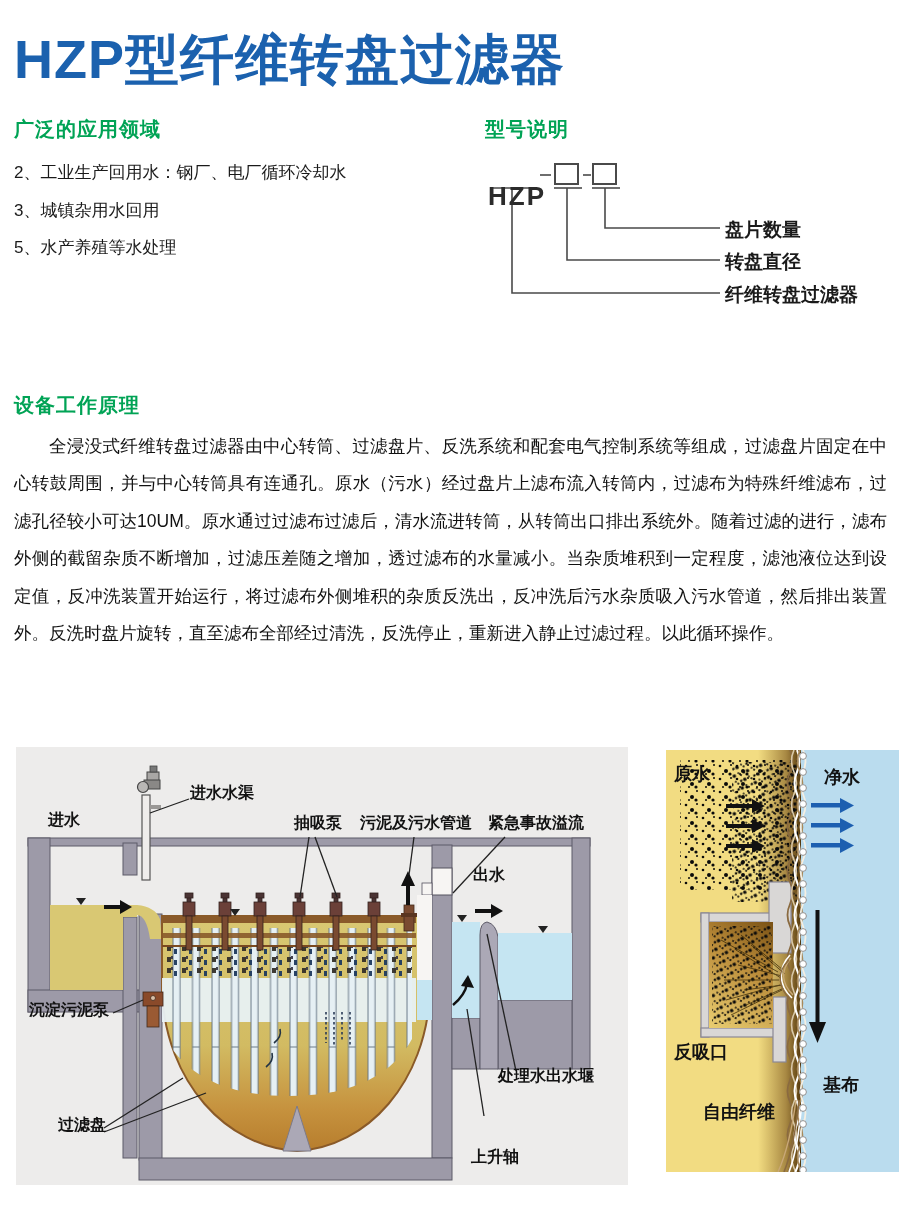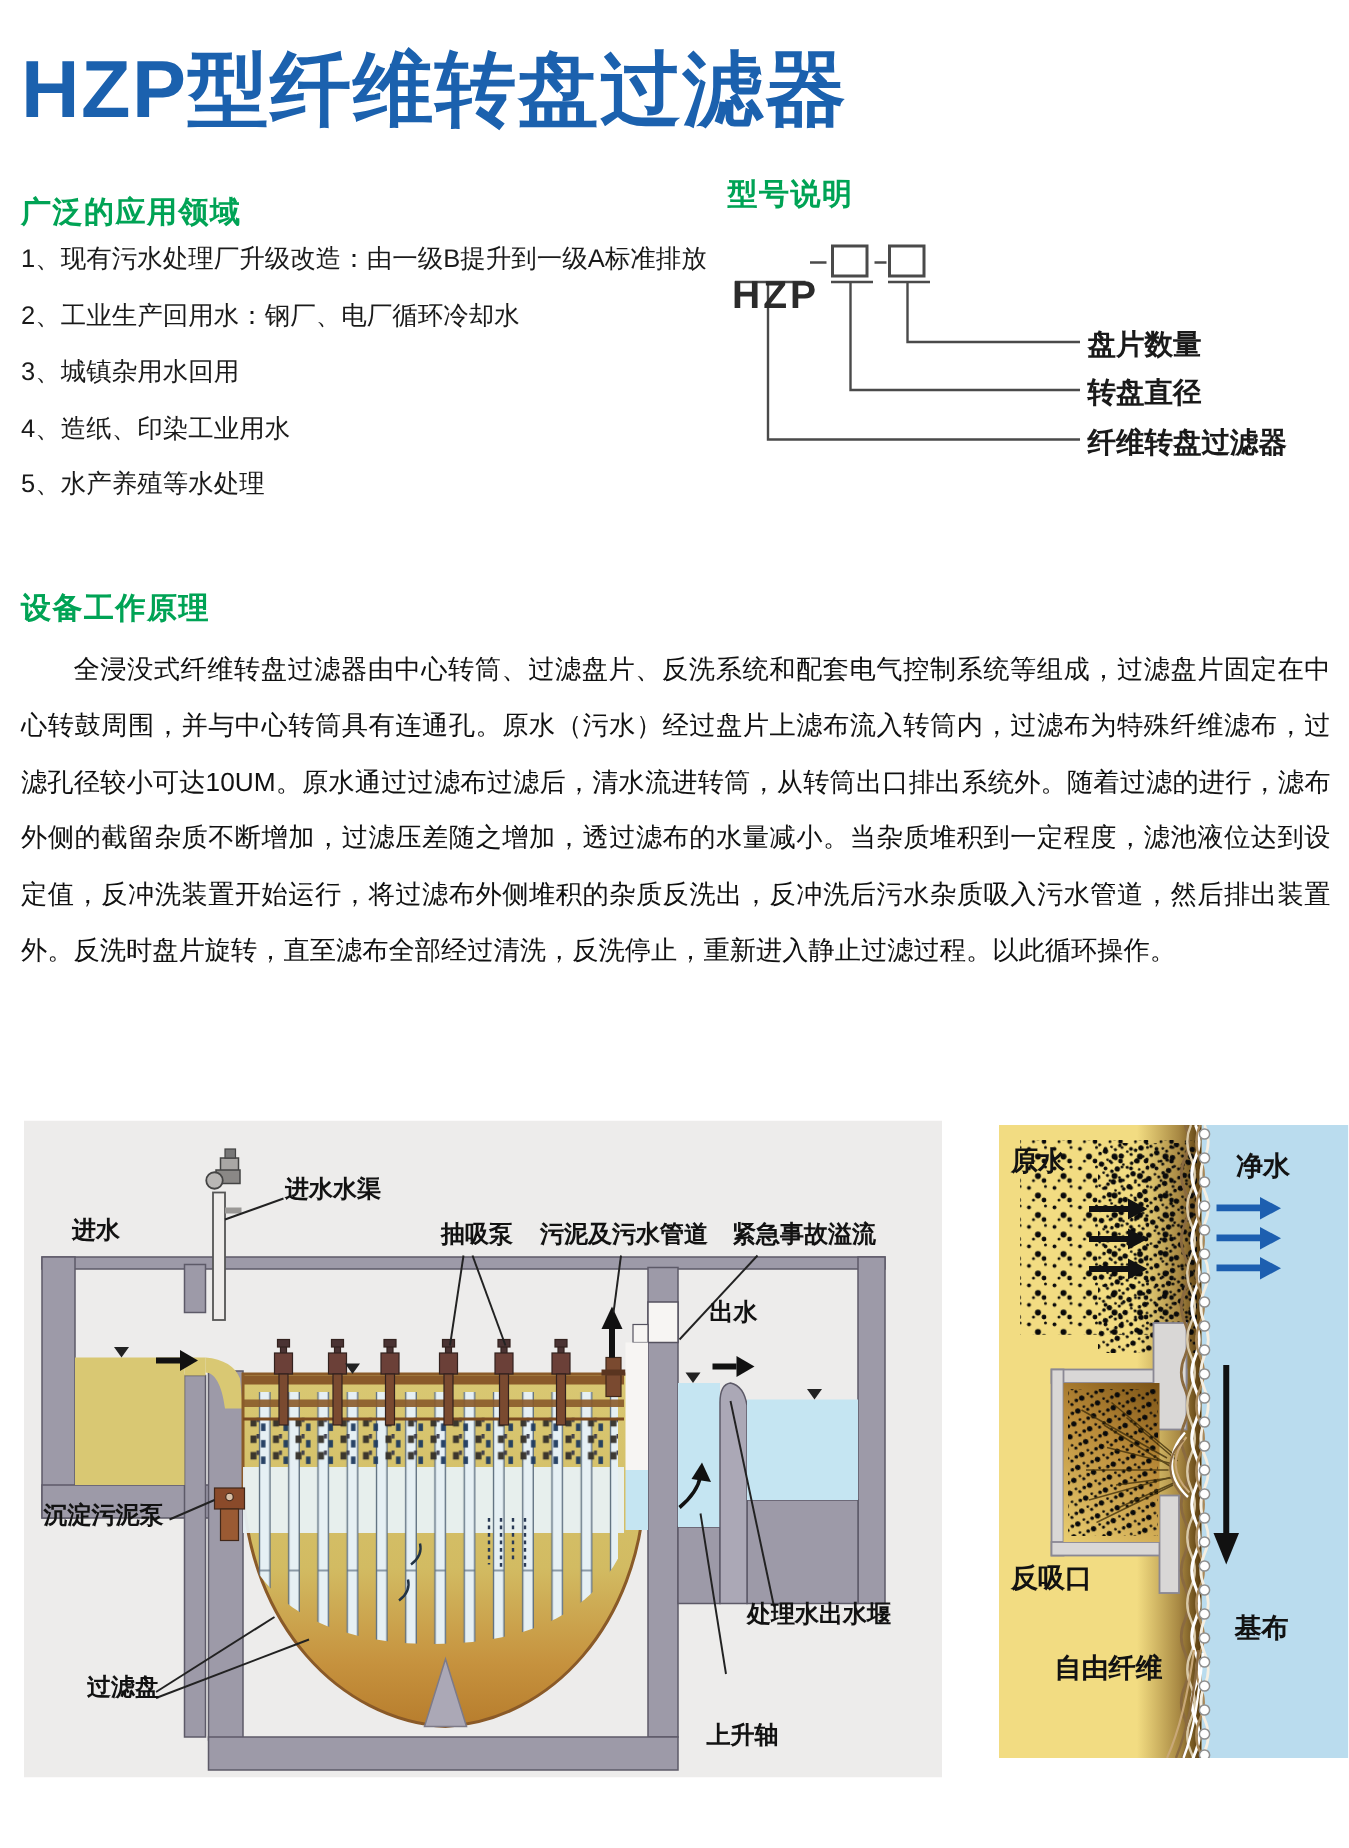--- a/index.html
+++ b/index.html
@@ -23,26 +23,24 @@
   .tank-panel svg,.membrane-panel svg{position:absolute;left:0;top:0;}
   .dlabel{position:absolute;font-weight:600;color:#121212;white-space:nowrap;}
   .tank-panel .dlabel{font-size:16px;}
   .membrane-panel .dlabel{font-size:18px;}
 </style>
 </head>
 <body>
 
 <div class="abs page-title">HZP型纤维转盘过滤器</div>
 
-<div class="abs sec-heading" style="left:14px;top:116px;margin-top:12px;">广泛的应用领域</div>
+<div class="abs sec-heading" style="left:14px;top:116px;">广泛的应用领域</div>
 <ul class="abs app-list">
-  <li>1、现有污水处理厂升级改造：由一级B提升到一级A标准排放</li>
   <li>2、工业生产回用水：钢厂、电厂循环冷却水</li>
   <li>3、城镇杂用水回用</li>
-  <li>4、造纸、印染工业用水</li>
   <li>5、水产养殖等水处理</li>
 </ul>
 
 <div class="abs sec-heading" style="left:485px;top:116px;">型号说明</div>
 <div class="abs model-diagram">
   <svg width="415" height="178" viewBox="0 0 415 178">
     <g stroke="#4a4a4a" stroke-width="1.6" fill="none">
       <path d="M8,33 H55"></path>
         <path d="M72,33 H100"></path>
         <path d="M110,33 H138"></path>

